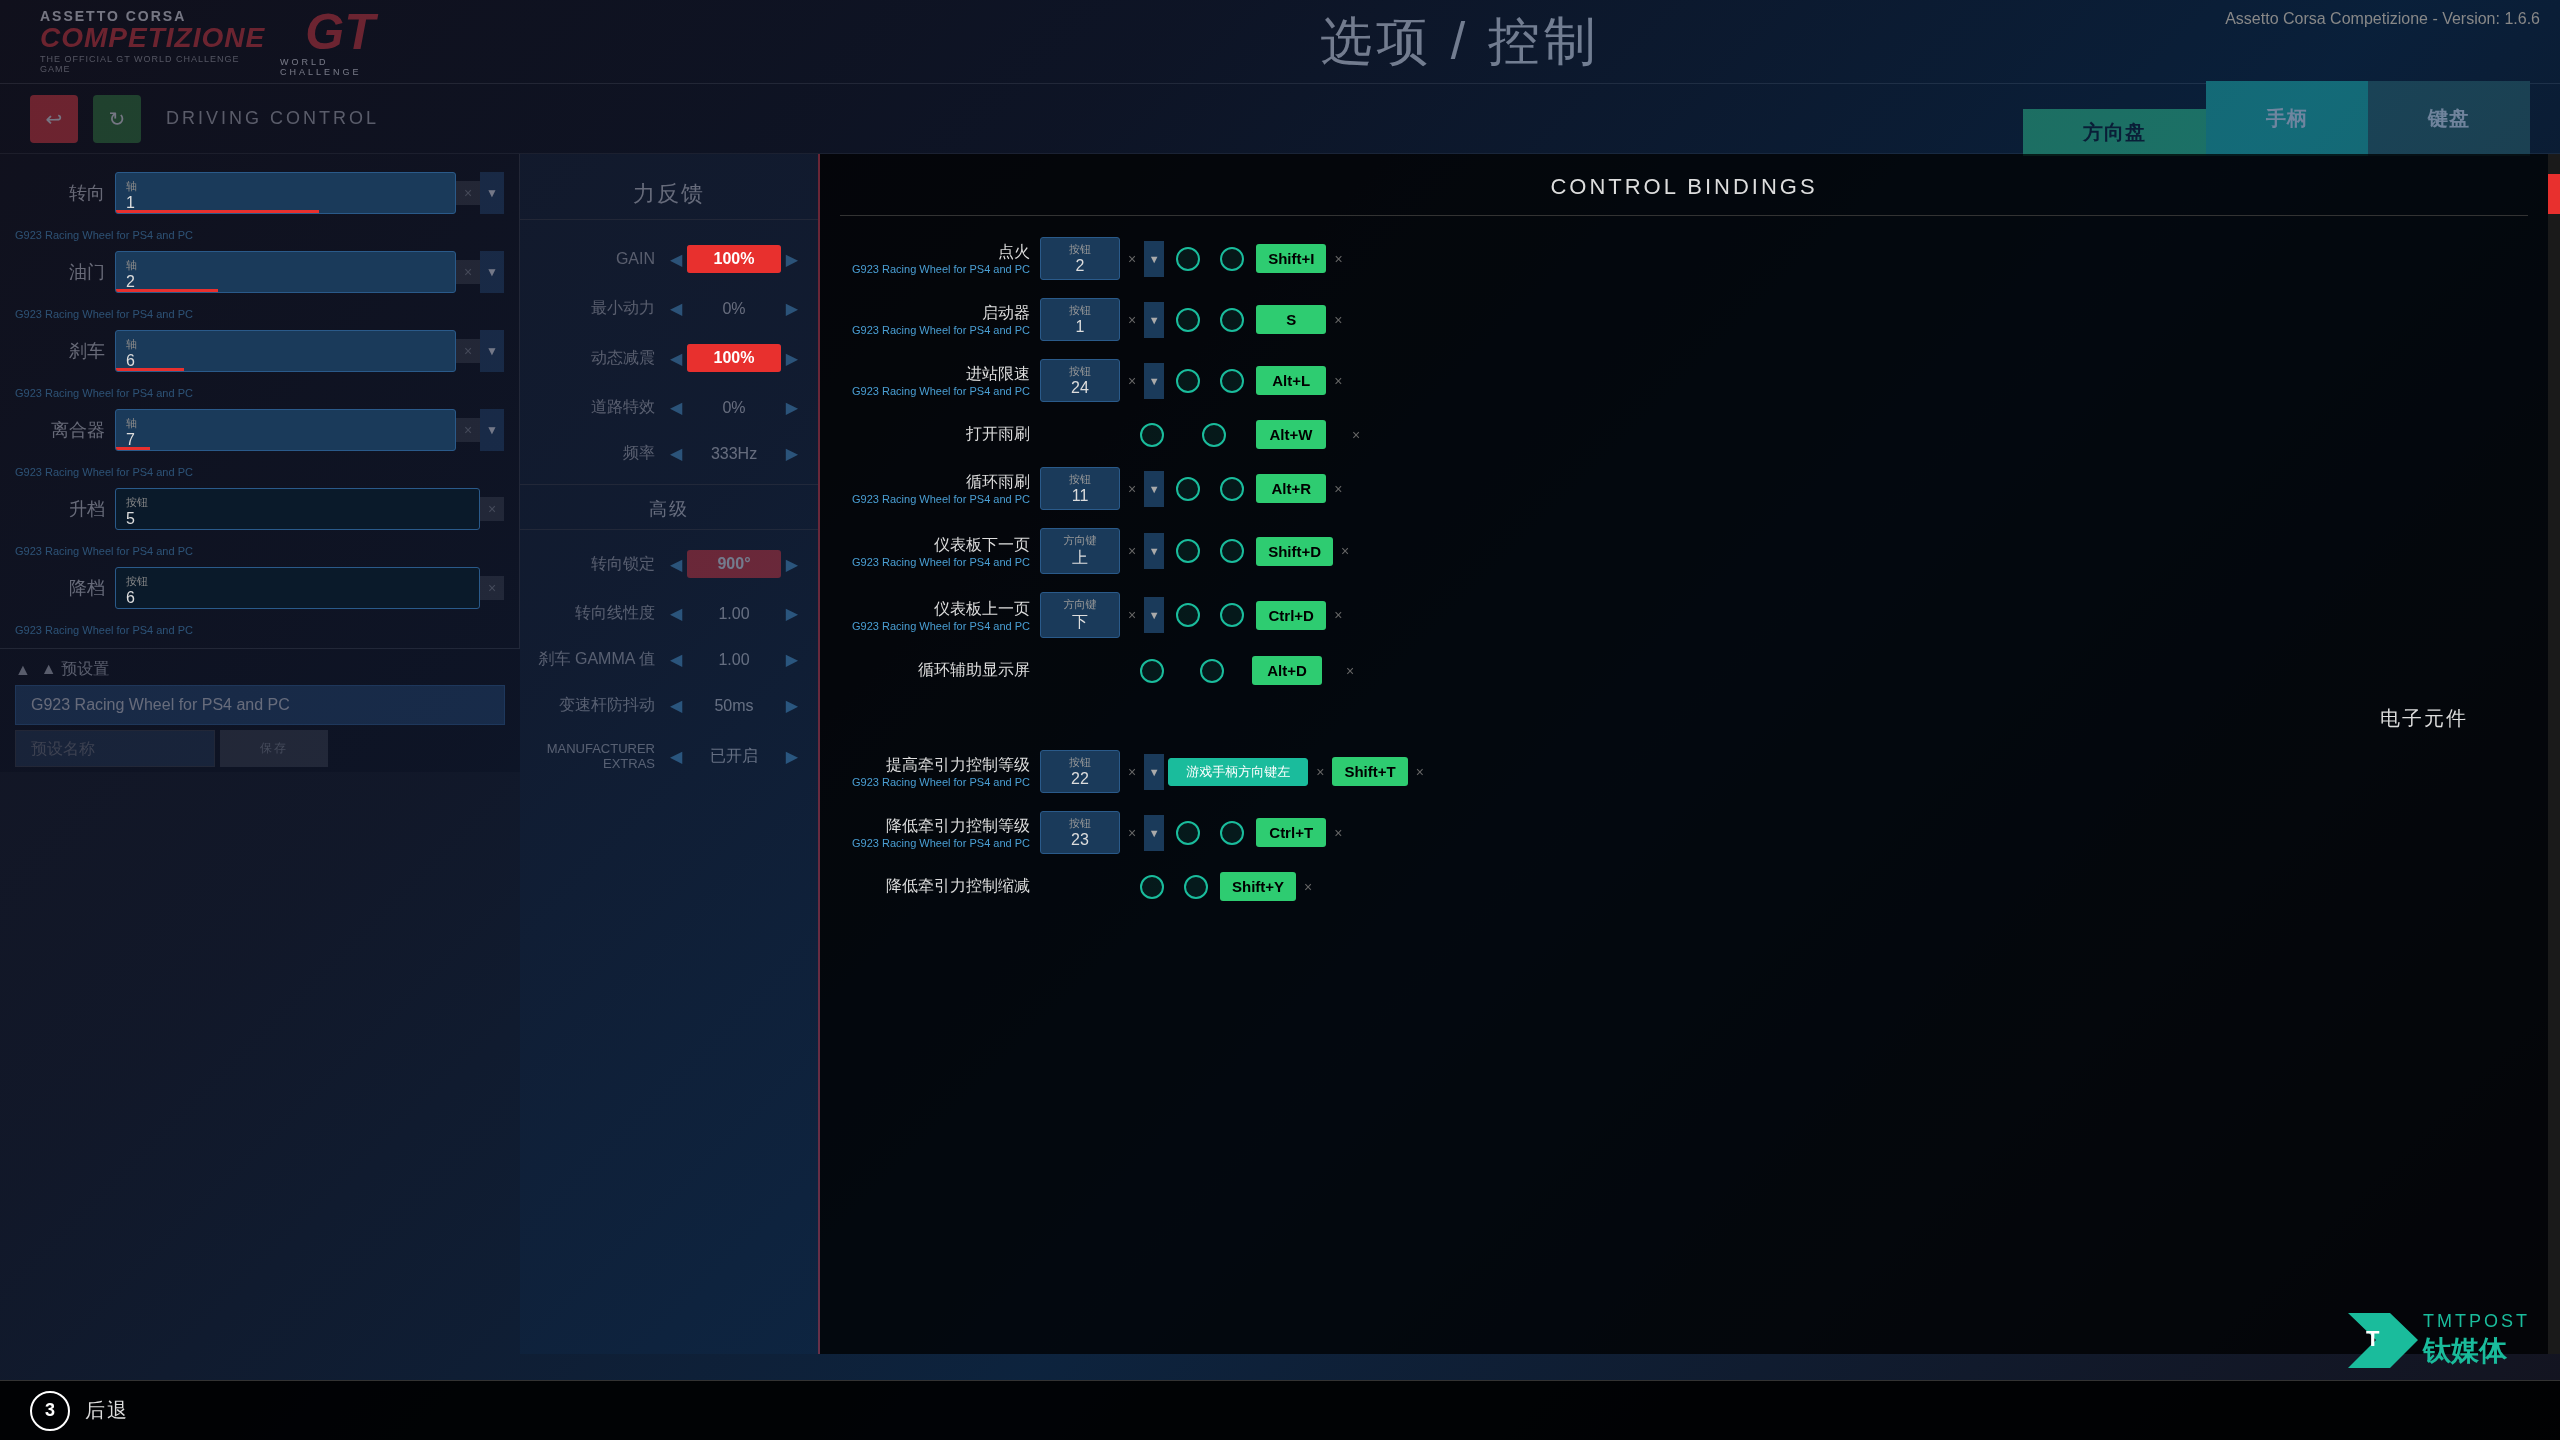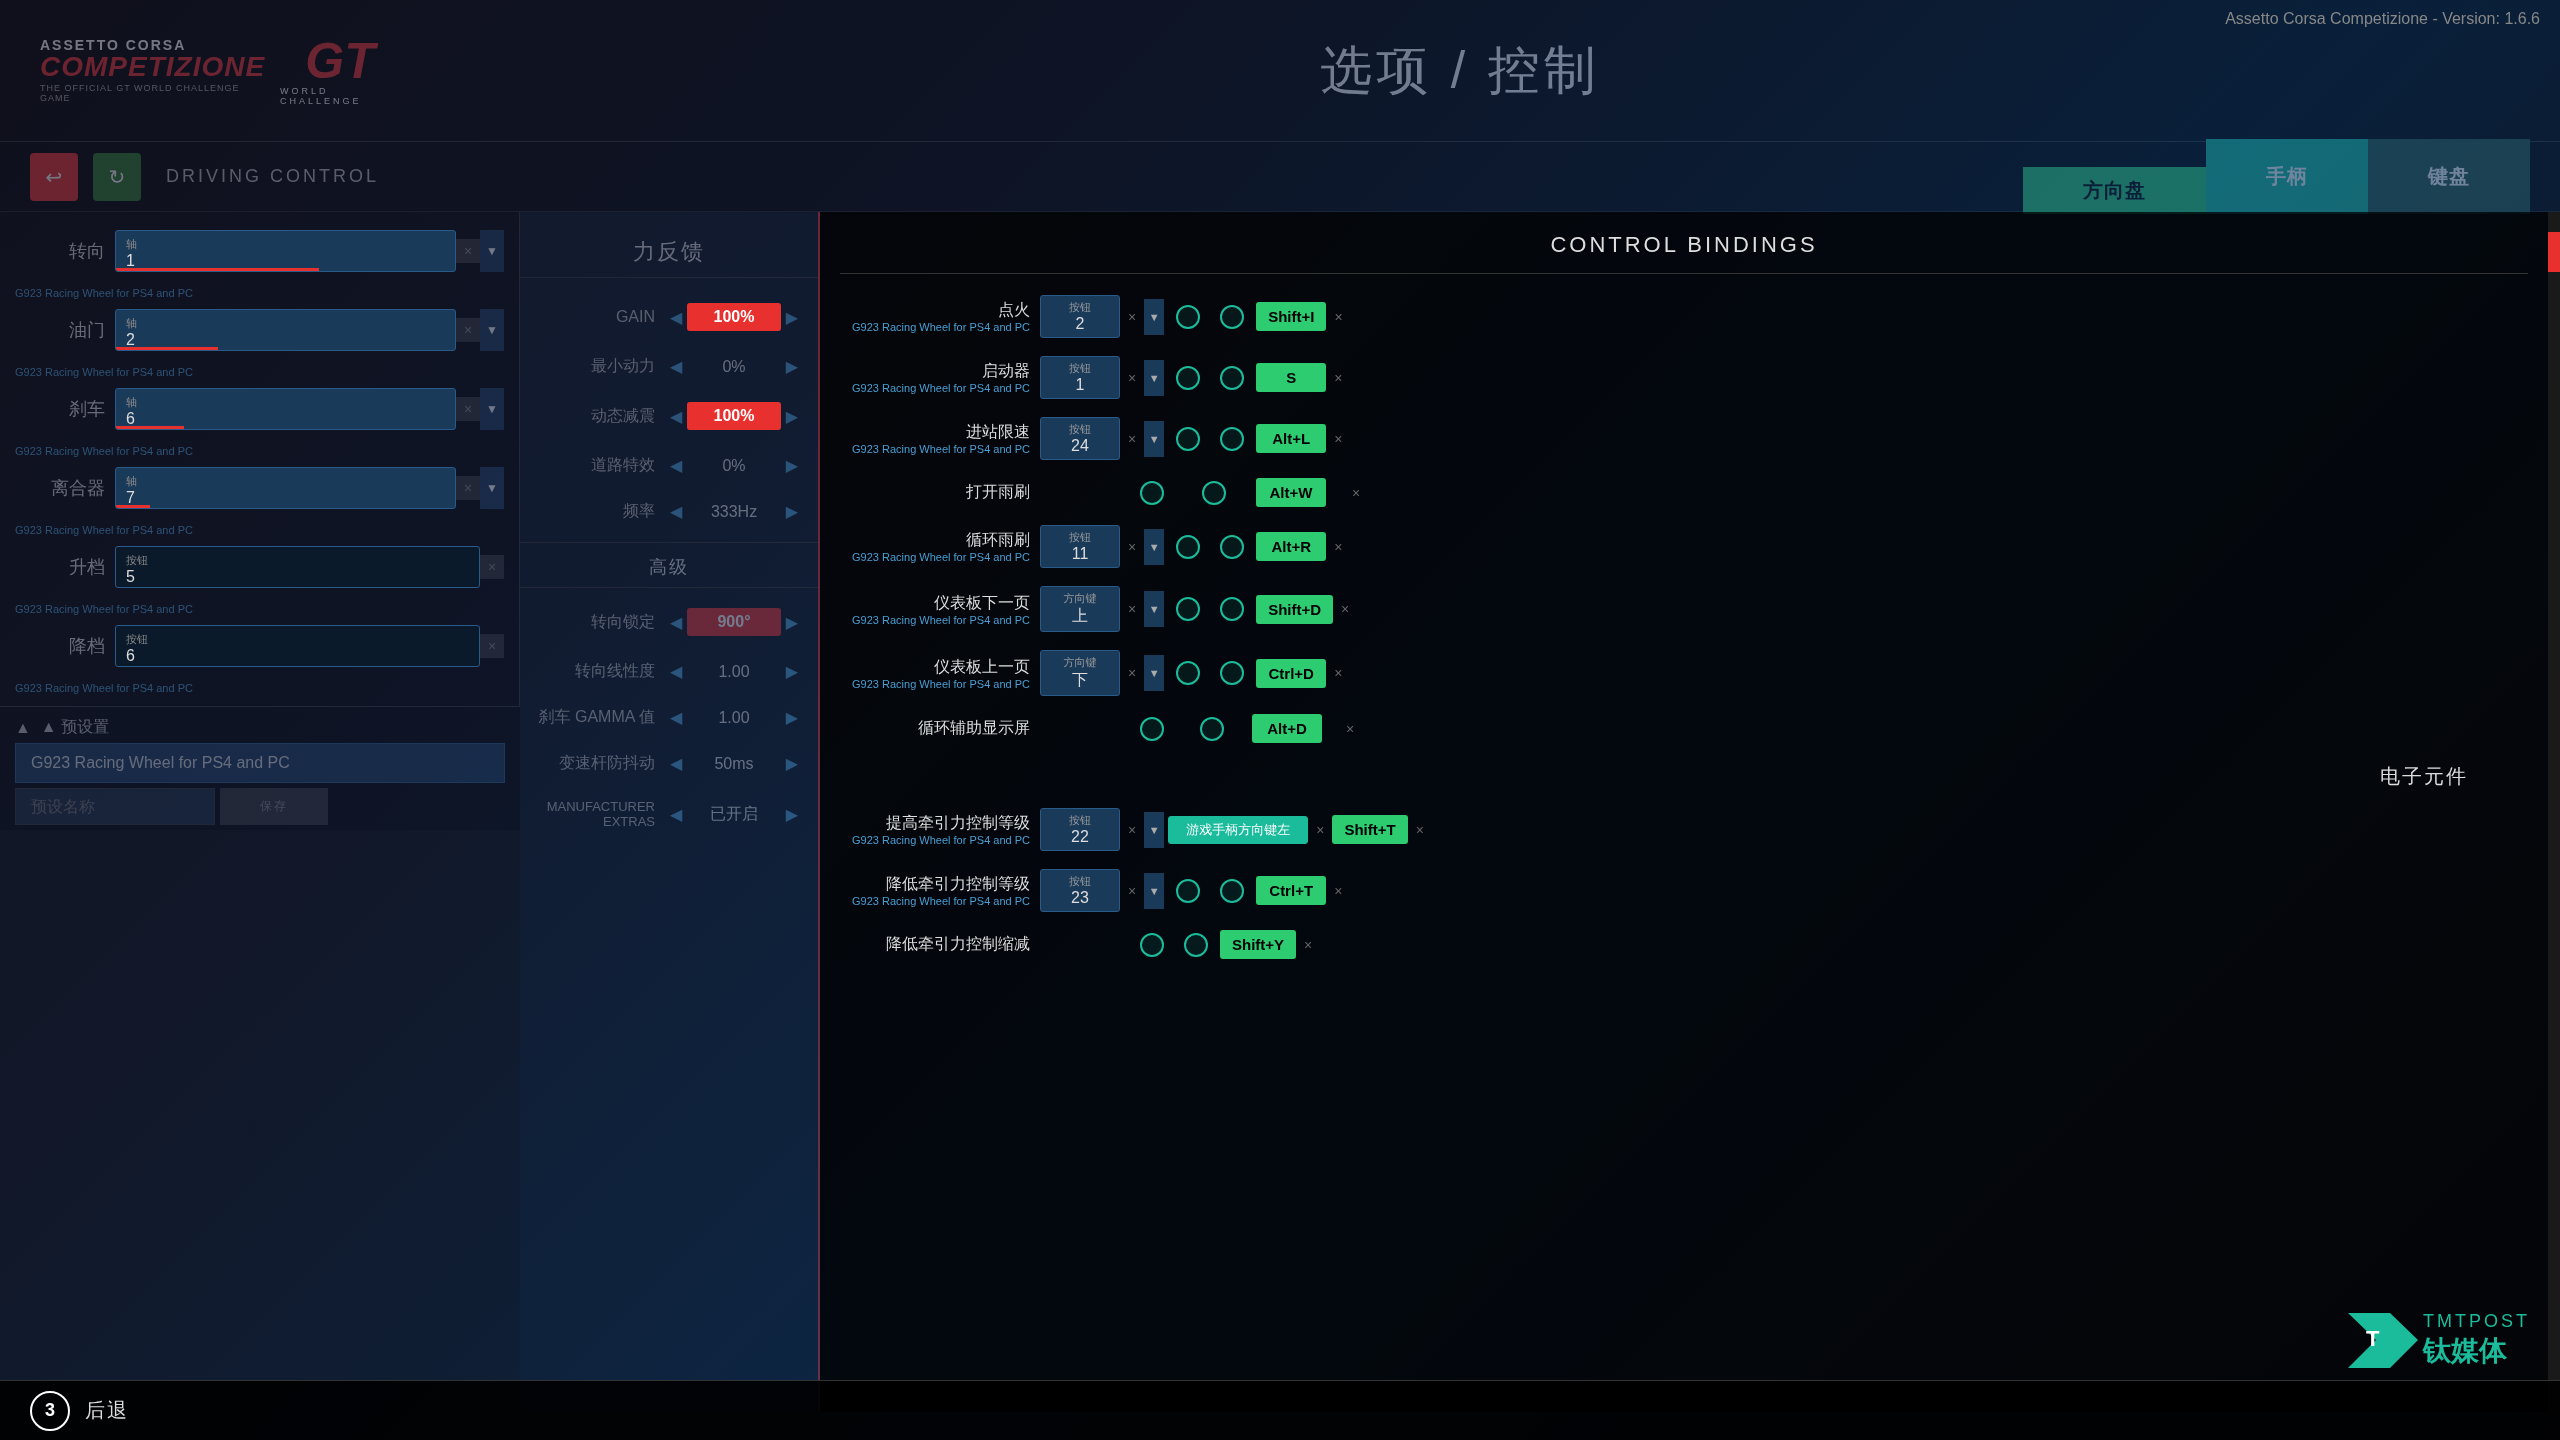--- a/index.html
+++ b/index.html
@@ -26,21 +26,21 @@
       position: relative;
       z-index: 1;
       width: 2560px;
       height: 1440px;
     }
 
     
     .header {
       display: flex;
       align-items: center;
-      height: 142px;
+      height: 84px;
       background: rgba(0,0,0,0.85);
       padding: 0 40px;
       border-bottom: 1px solid #333;
     }
 
     .logo-area {
       display: flex;
       align-items: center;
       gap: 20px;
     }

